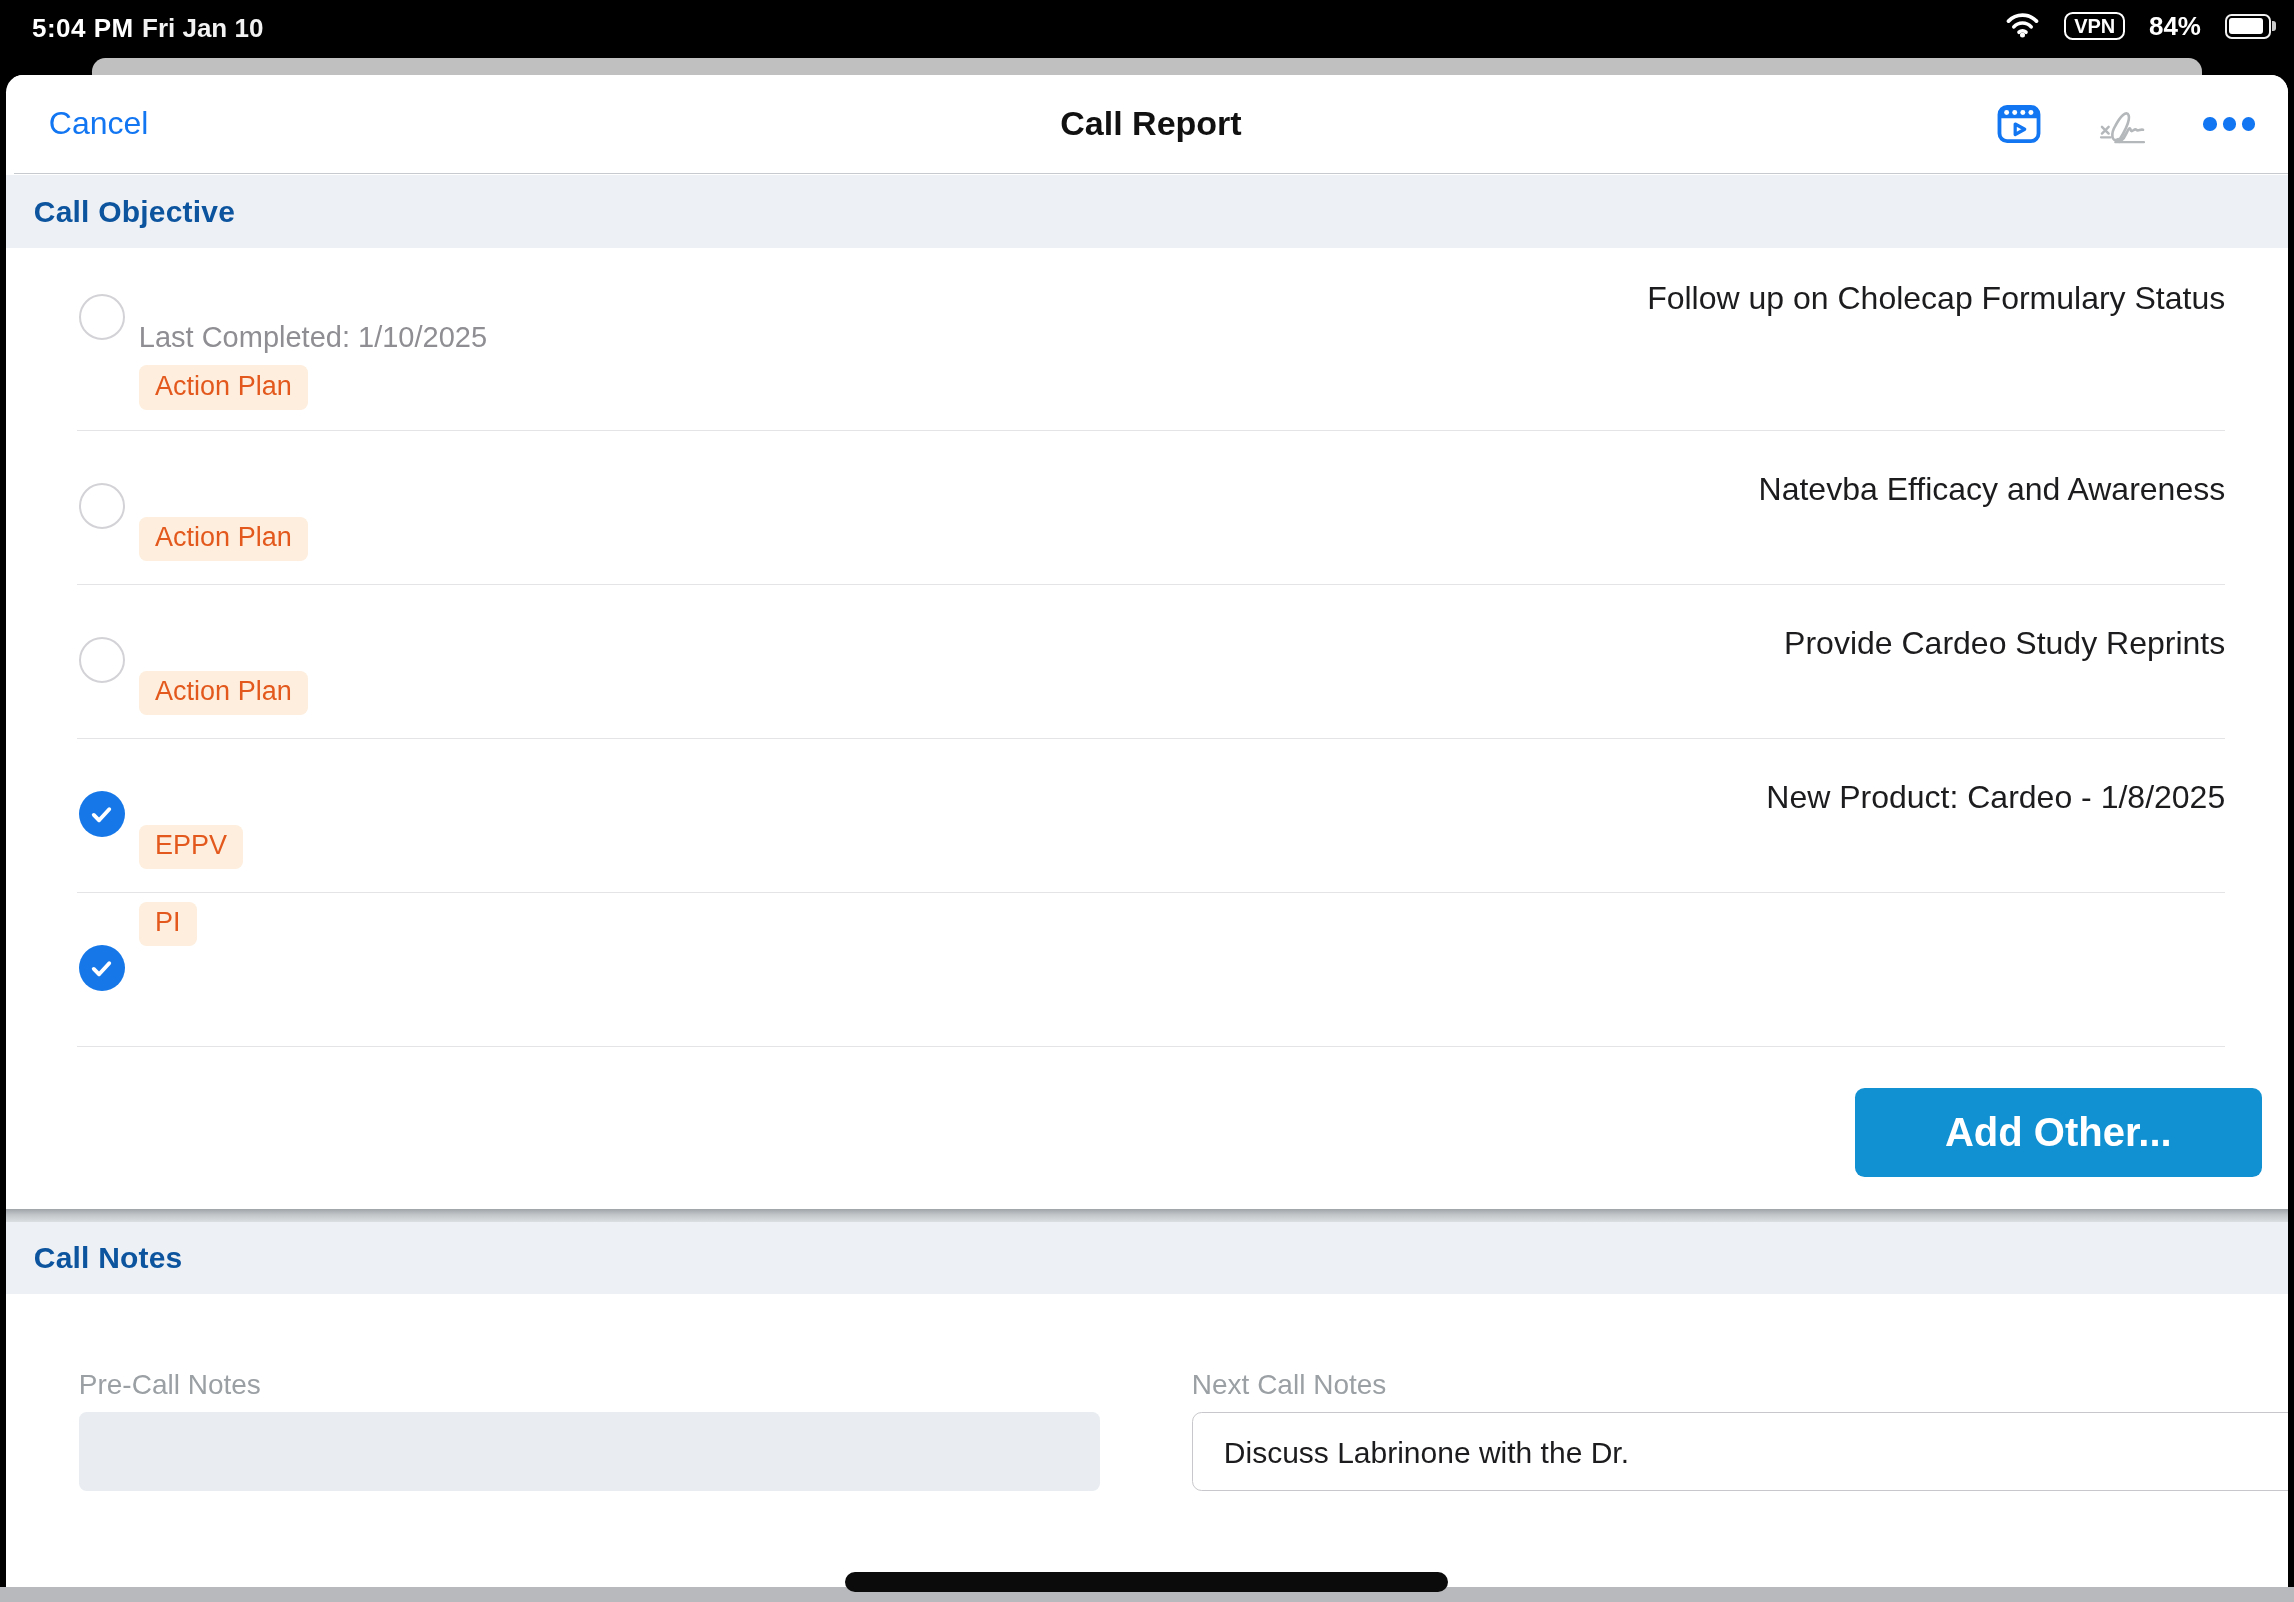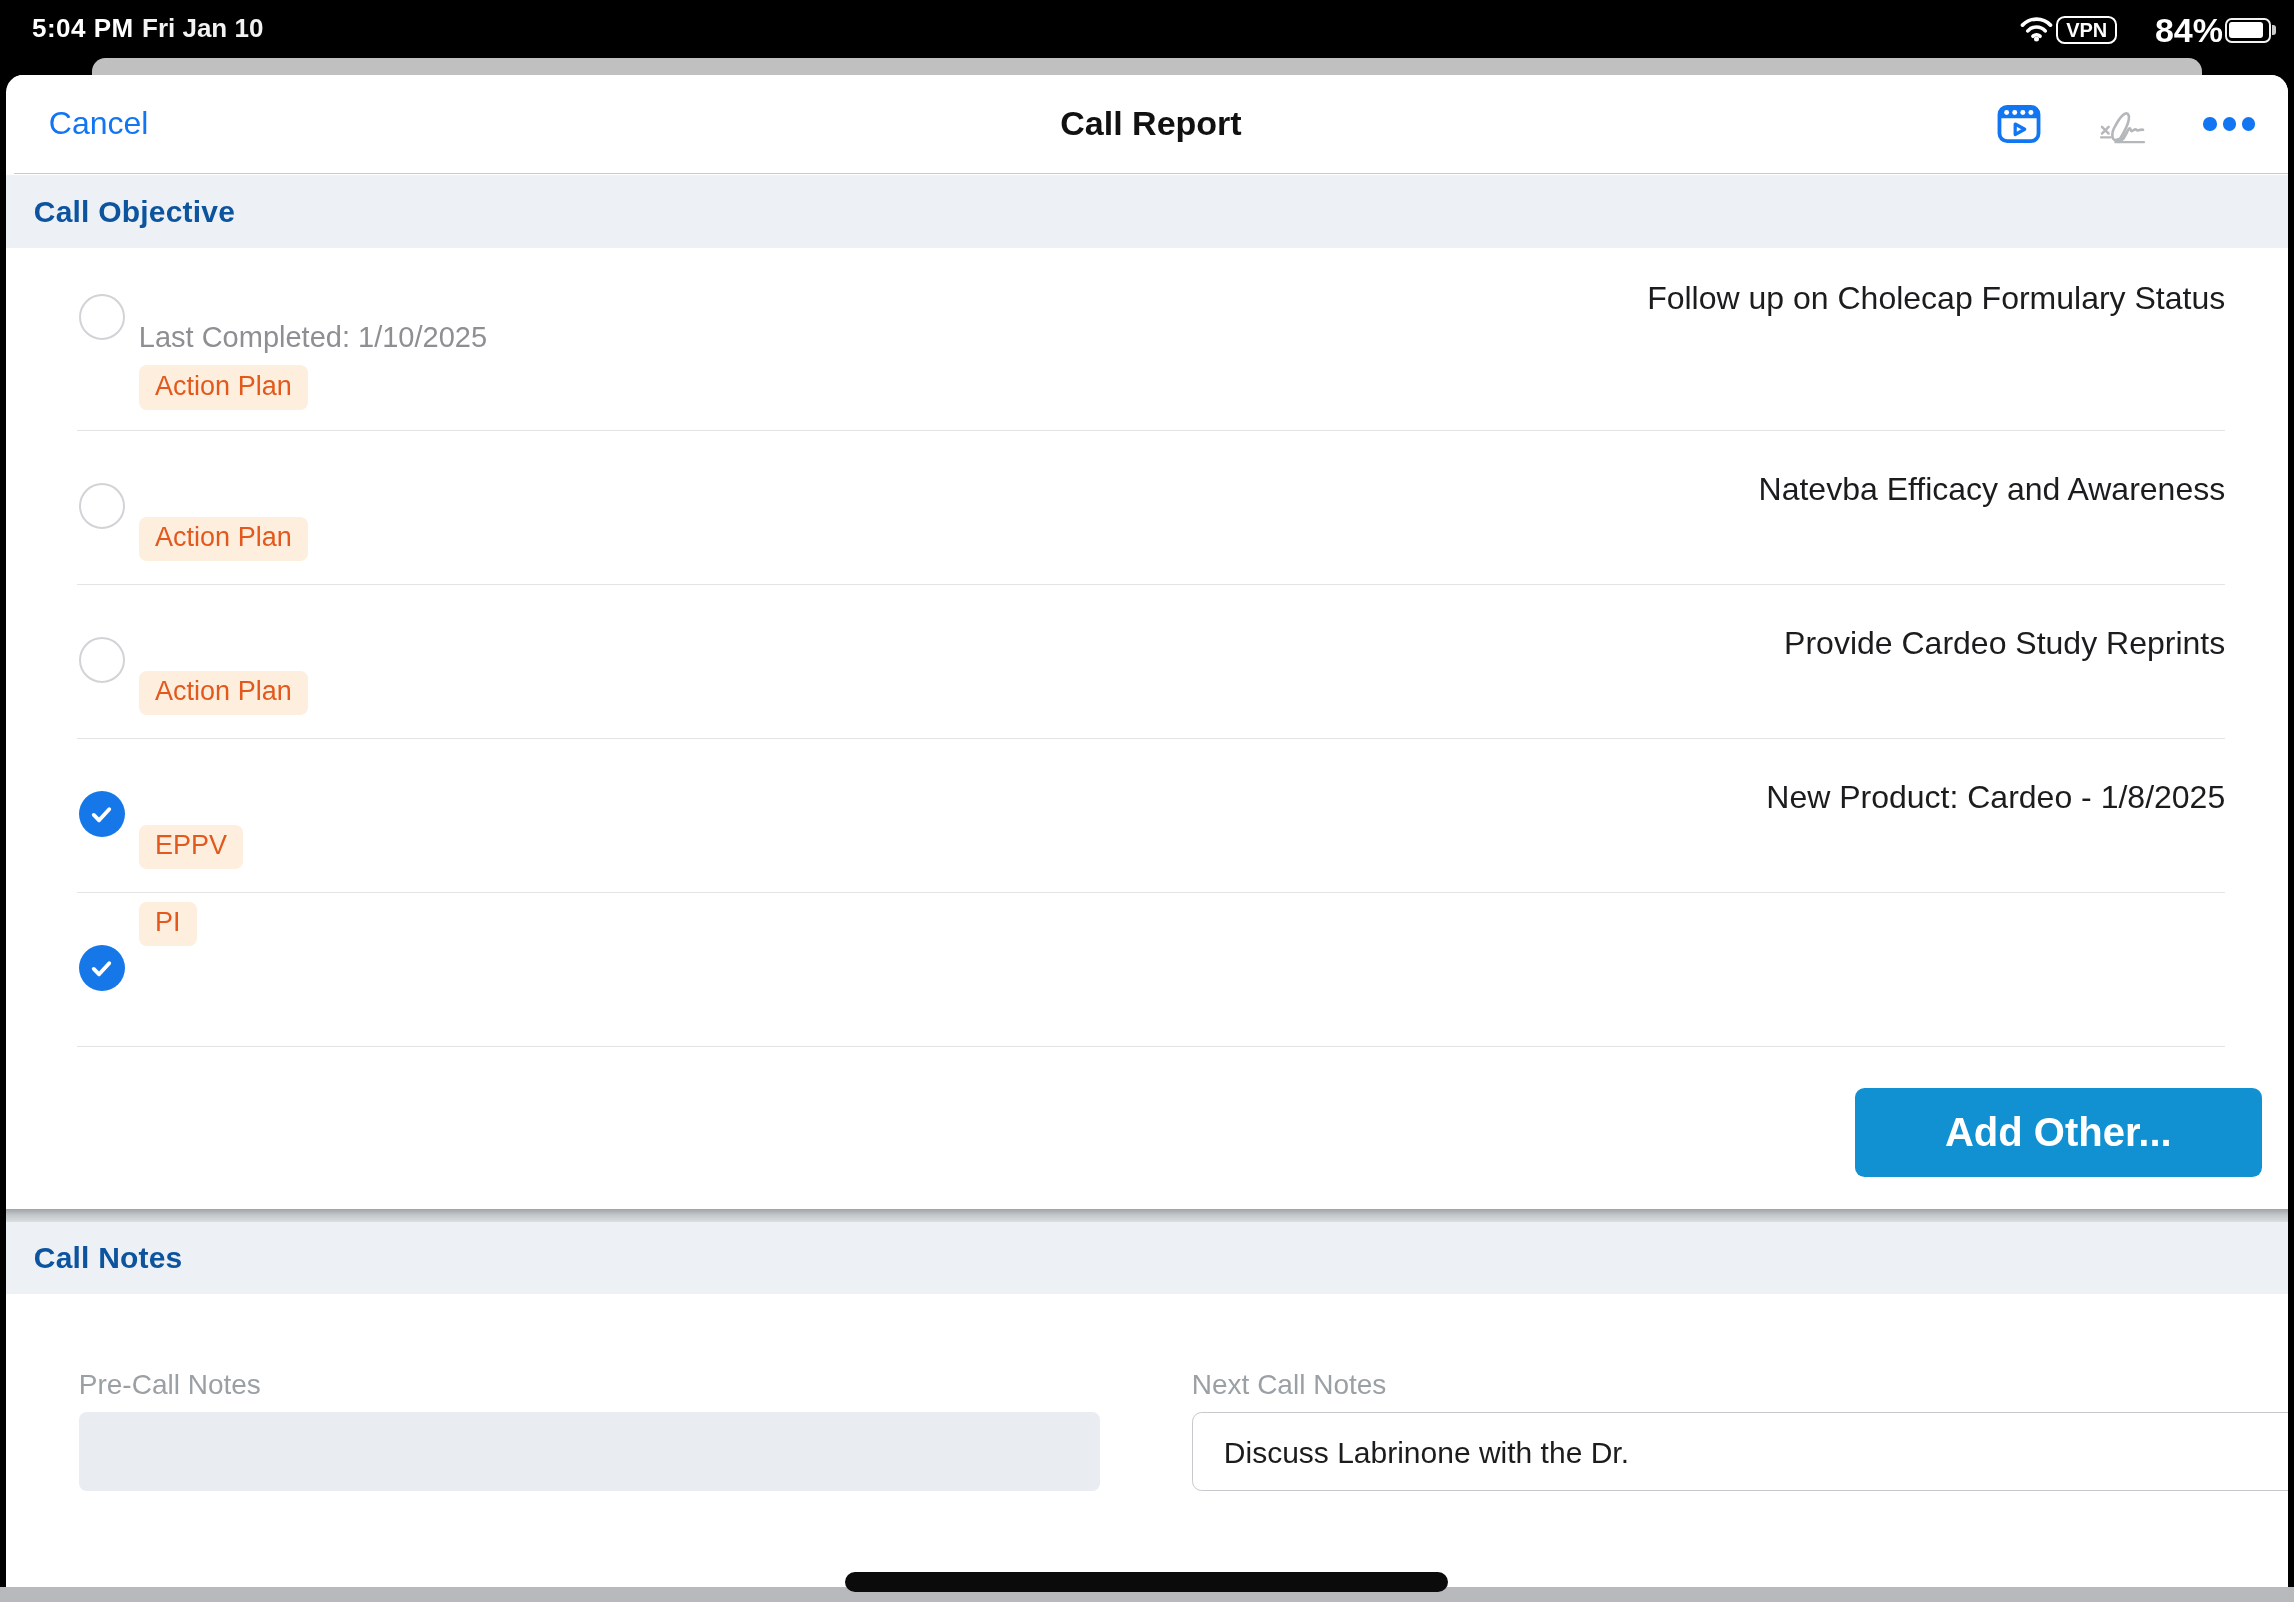--- a/index.html
+++ b/index.html
@@ -6,23 +6,23 @@
   body{
     width:2294px;height:1602px;position:relative;overflow:hidden;
     background:#000;
     font-family:"Liberation Sans","DejaVu Sans",sans-serif;
     -webkit-font-smoothing:antialiased;
   }
   
   .statusbar{position:absolute;left:0;top:0;width:2294px;height:58px;color:#fff;}
   .sb-time{position:absolute;left:32px;top:13.4px;font-size:26px;font-weight:700;letter-spacing:0.5px;}
   .sb-date{position:absolute;left:142px;top:13.4px;font-size:26px;font-weight:600;color:#f2f2f2;}
-  .sb-right{position:absolute;right:23px;top:10.6px;display:flex;align-items:center;gap:2px;}
+  .sb-right{position:absolute;right:23px;top:10.6px;display:flex;align-items:center;gap:24px;}
   .vpn-badge{border:2.4px solid #fff;border-radius:8.6px;font-size:20px;font-weight:700;padding:1.9px 7.7px 2.9px;line-height:1;}
-  .sb-batt-pct{font-size:34px;font-weight:600;margin-left:36px;}
+  .sb-batt-pct{font-size:26px;font-weight:600;}
   .battery{position:relative;width:42px;height:21px;border:2.4px solid rgba(255,255,255,.95);border-radius:6.7px;}
   .battery .fill{position:absolute;left:2.4px;top:2.4px;bottom:2.4px;width:80%;background:#fff;border-radius:2.9px;}
   .battery .nub{position:absolute;right:-6.7px;top:5.8px;width:3.8px;height:9.6px;background:rgba(255,255,255,.8);border-radius:0 2.9px 2.9px 0;}
   
   .under-card{position:absolute;left:92px;right:92px;top:58px;height:25px;background:#c0c0c0;border-radius:13.4px 13.4px 0 0;}
   
   .sheet{position:absolute;left:5.8px;right:5.8px;top:75px;bottom:0;background:#fff;border-radius:17.3px 17.3px 0 0;overflow:hidden;}
   .navbar{position:absolute;left:8px;top:0;right:0;height:98px;background:#fff;border-bottom:1.9px solid #c7cbcf;}
   .cancel-btn{position:absolute;left:35px;top:30px;font-size:32px;color:#1276f2;cursor:pointer;}
   .nav-title{position:absolute;left:0;right:0;top:29px;text-align:center;font-size:34px;font-weight:700;color:#111;}

